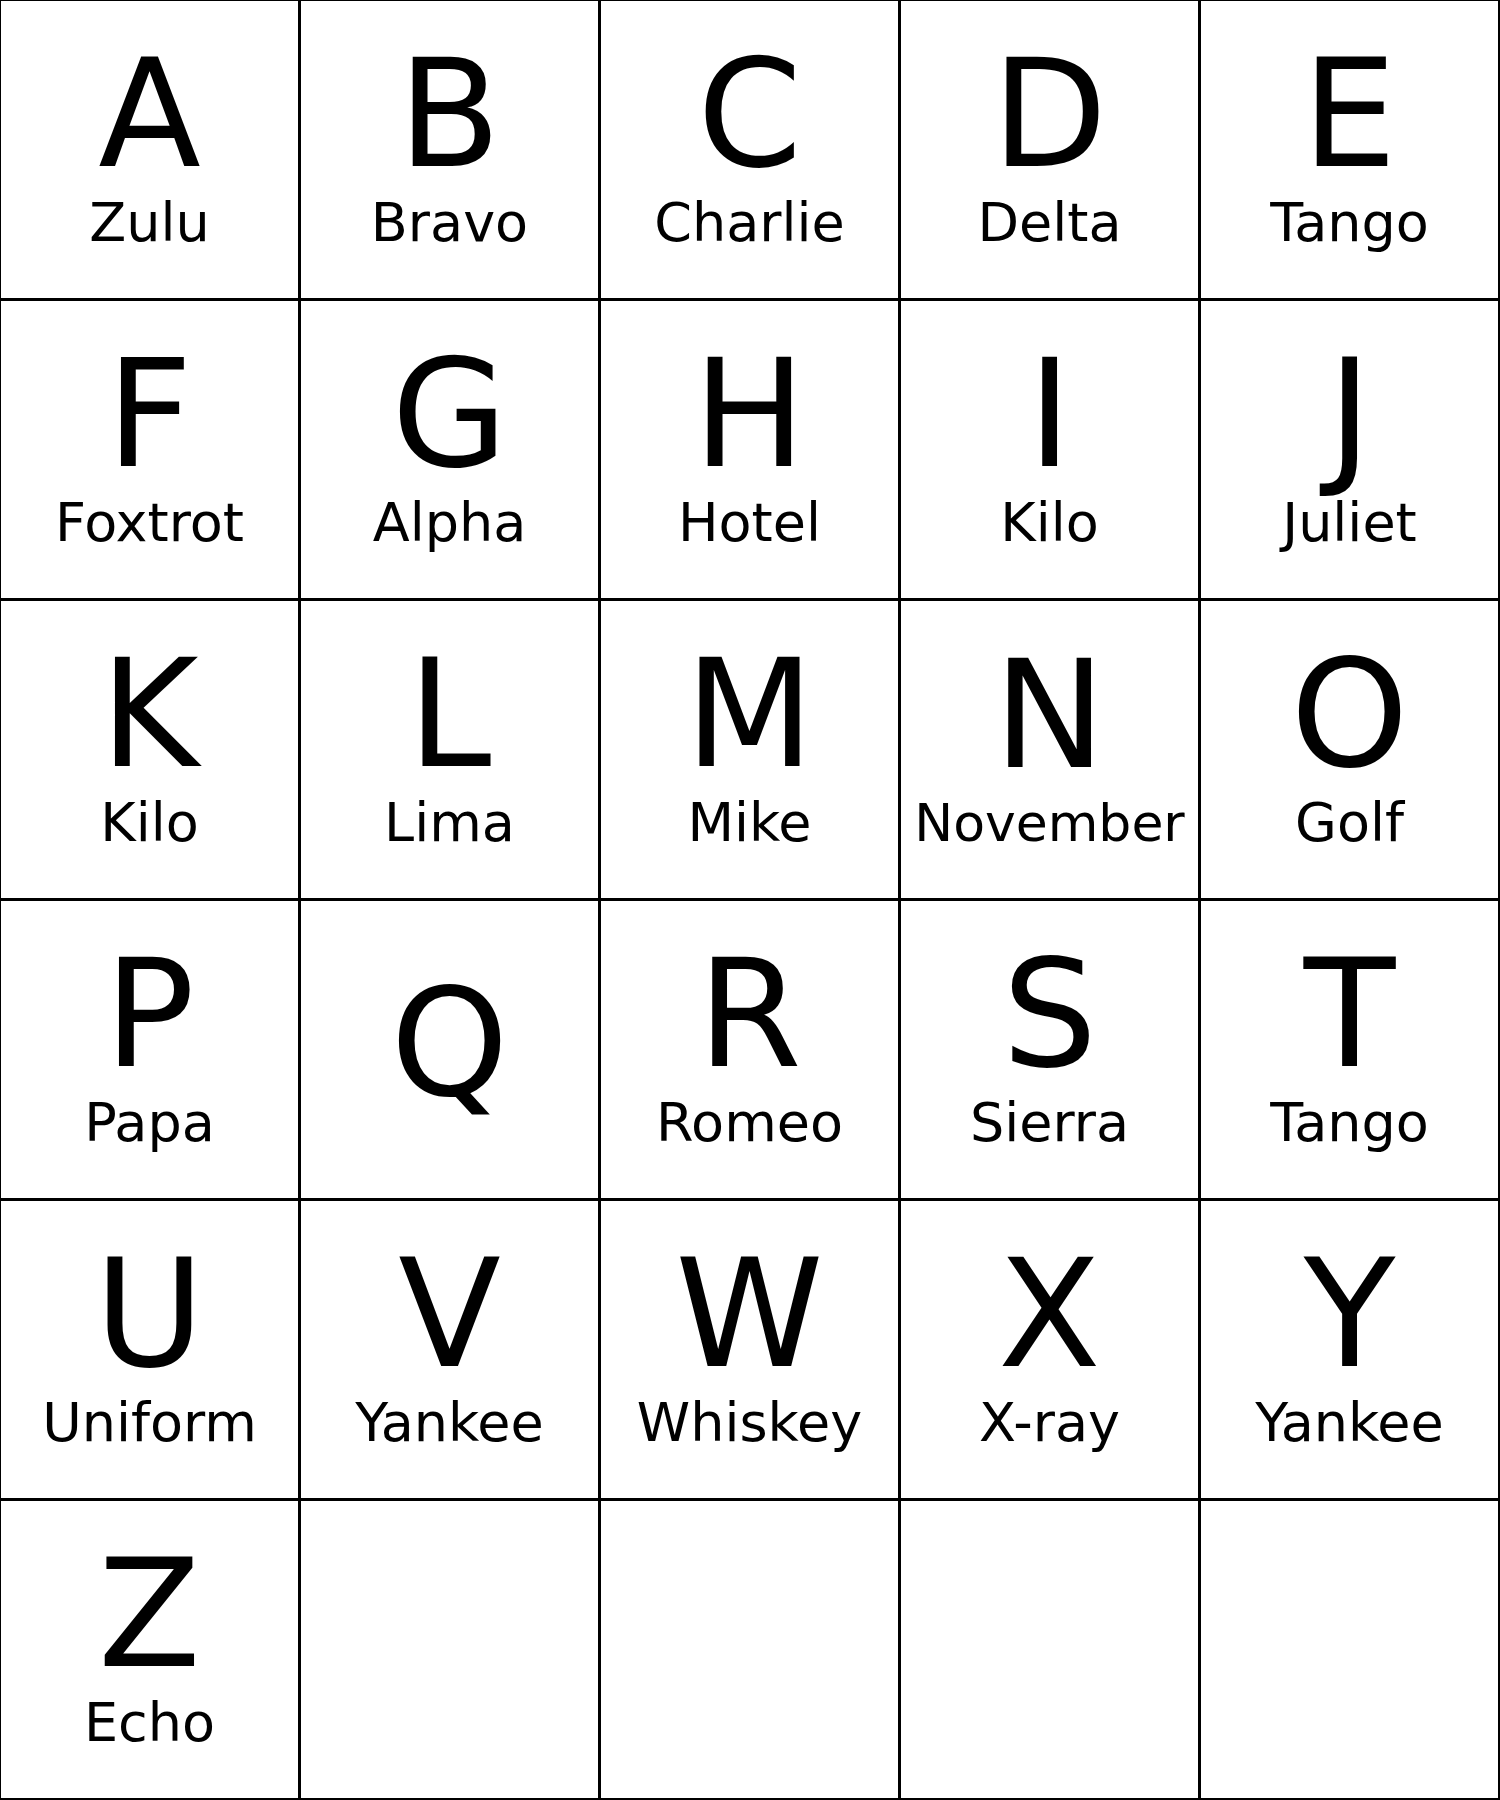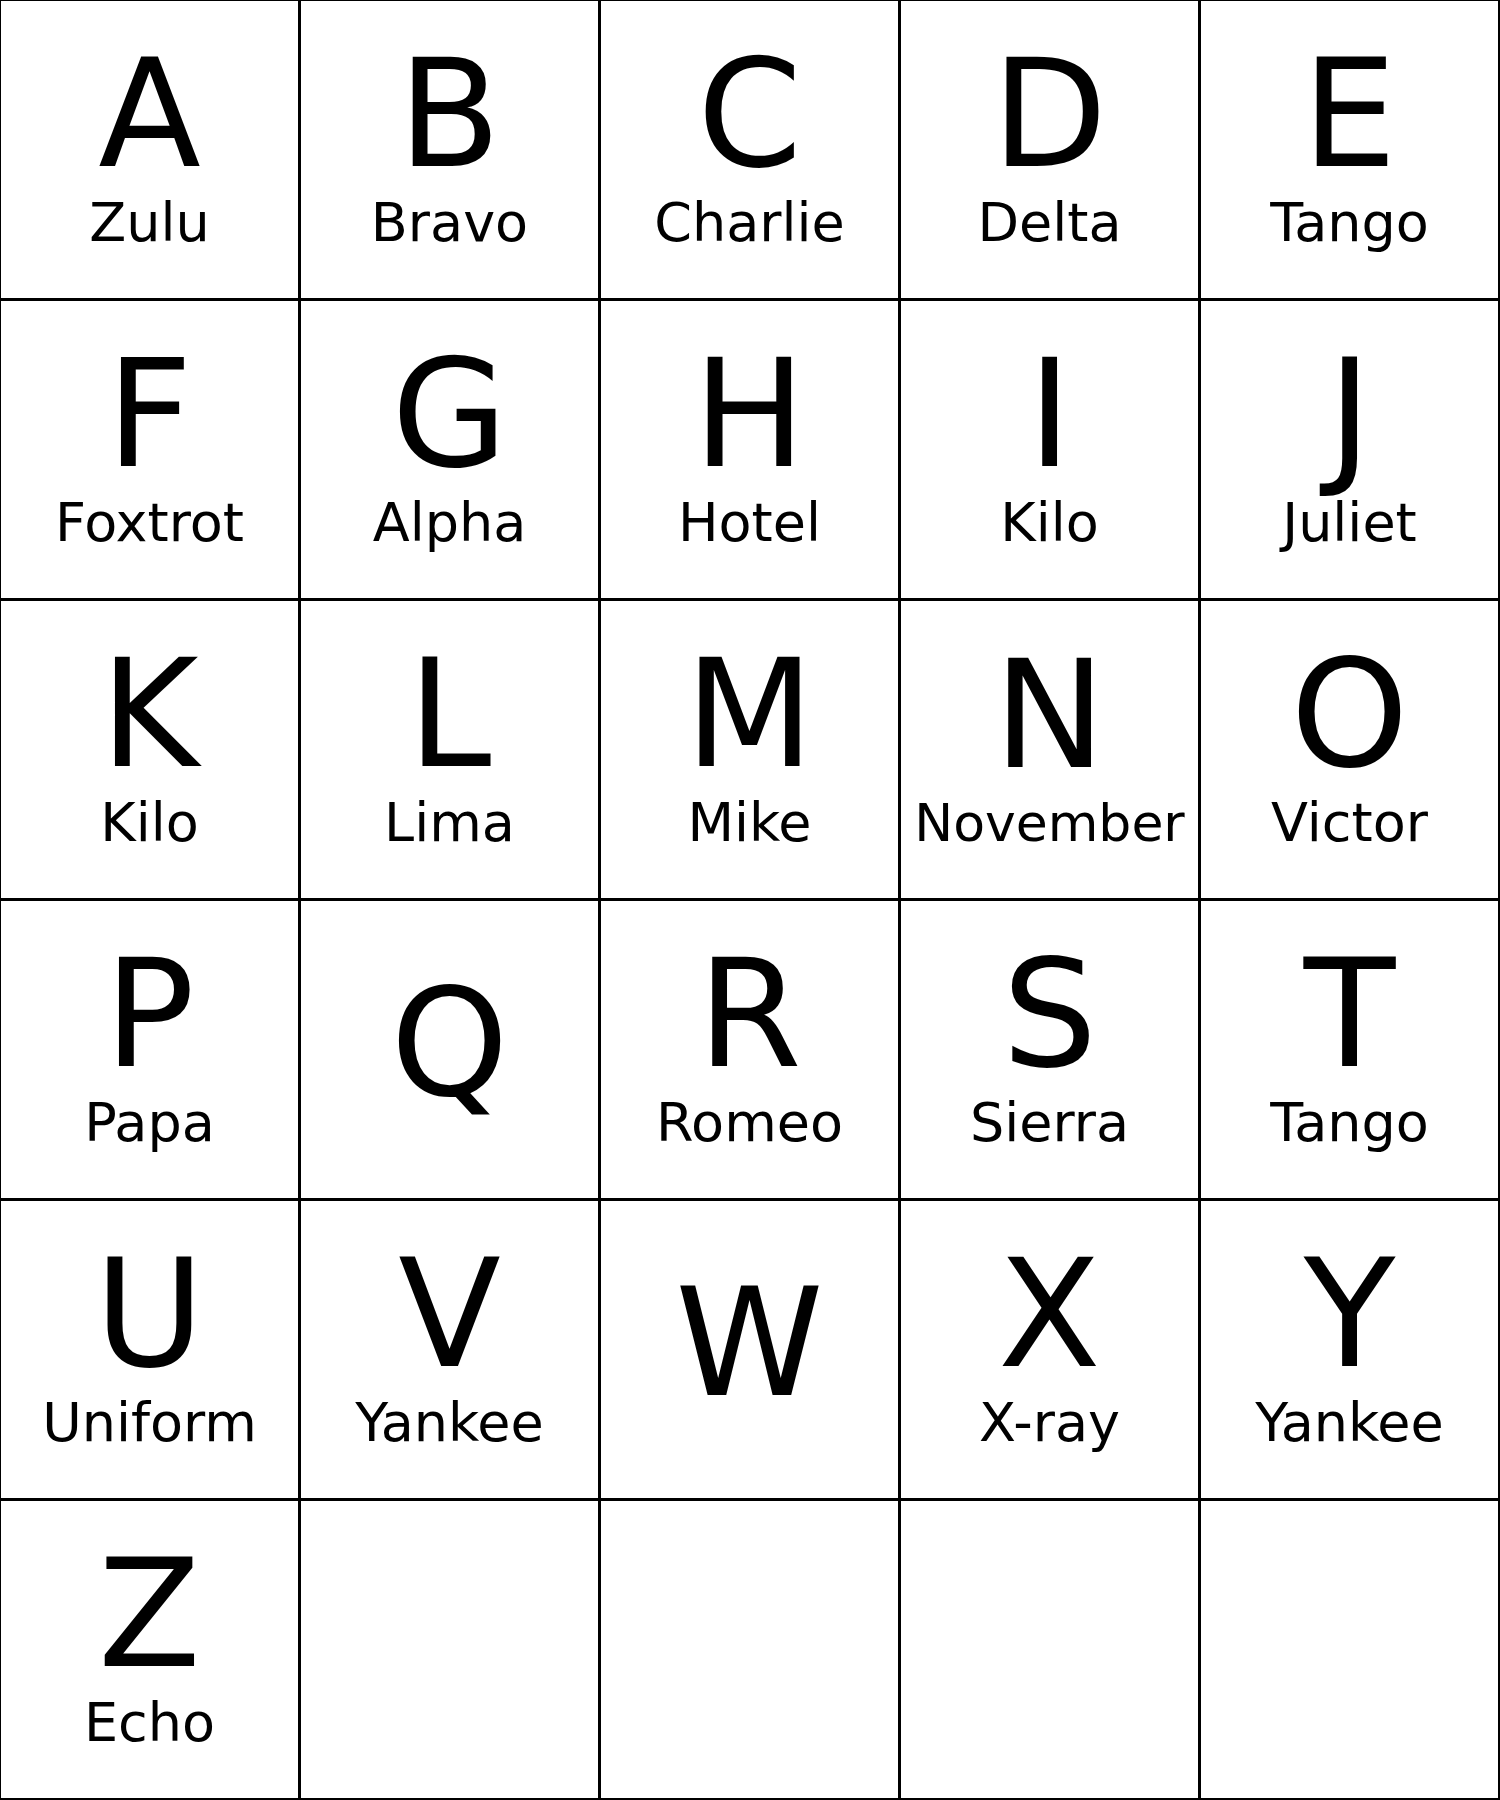--- a/index.html
+++ b/index.html
@@ -143,21 +143,21 @@
       <div class="word">Mike</div>
     </div>
 
     <div class="cell">
       <div class="letter">N</div>
       <div class="word long">November</div>
     </div>
 
     <div class="cell">
       <div class="letter">O</div>
-      <div class="word">Victor</div>
+      <div class="word">Golf</div>
     </div>
 
     <div class="cell">
       <div class="letter">P</div>
       <div class="word">Papa</div>
     </div>
 
     <div class="cell">
       <div class="letter">Q</div>
     </div>
@@ -182,20 +182,21 @@
       <div class="word">Uniform</div>
     </div>
 
     <div class="cell">
       <div class="letter">V</div>
       <div class="word">Yankee</div>
     </div>
 
     <div class="cell">
       <div class="letter">W</div>
+      <div class="word">Whiskey</div>
     </div>
 
     <div class="cell">
       <div class="letter">X</div>
       <div class="word">X-ray</div>
     </div>
 
     <div class="cell">
       <div class="letter">Y</div>
       <div class="word">Yankee</div>

